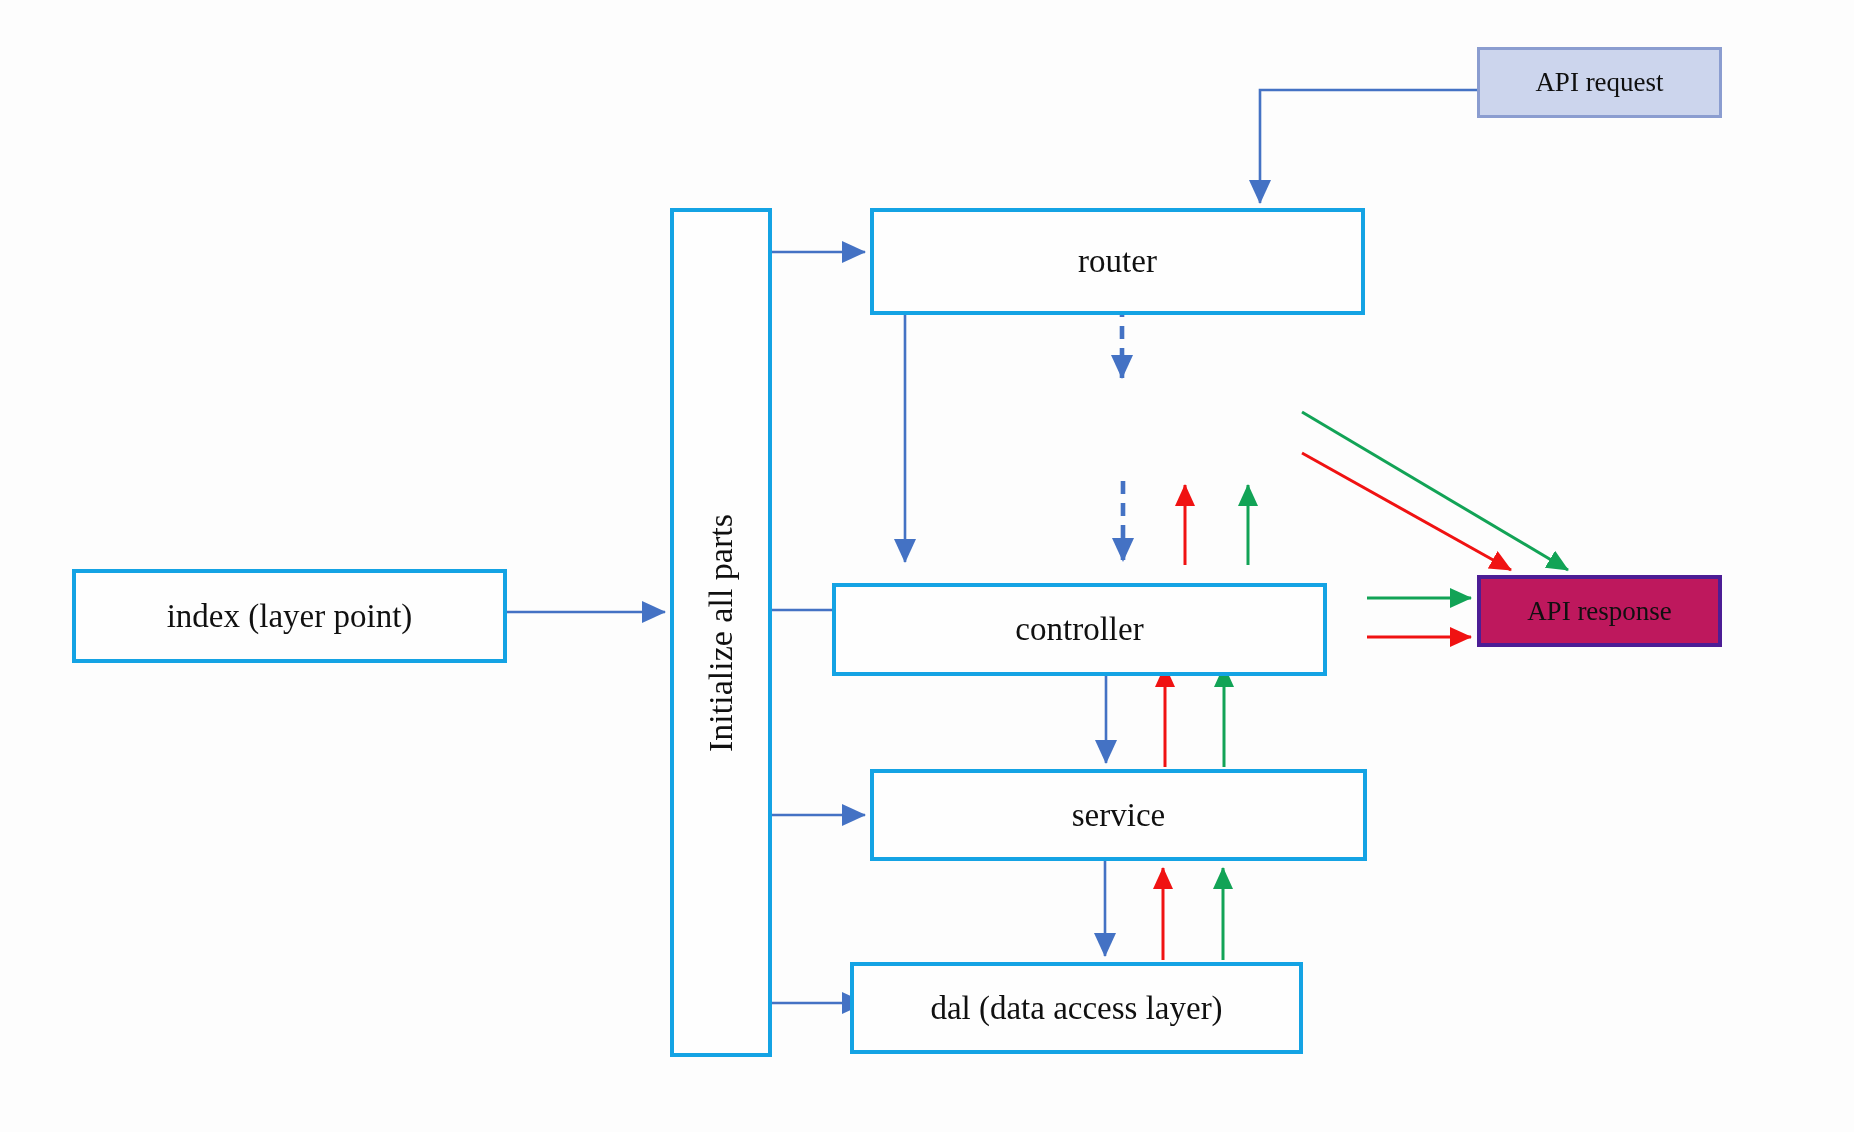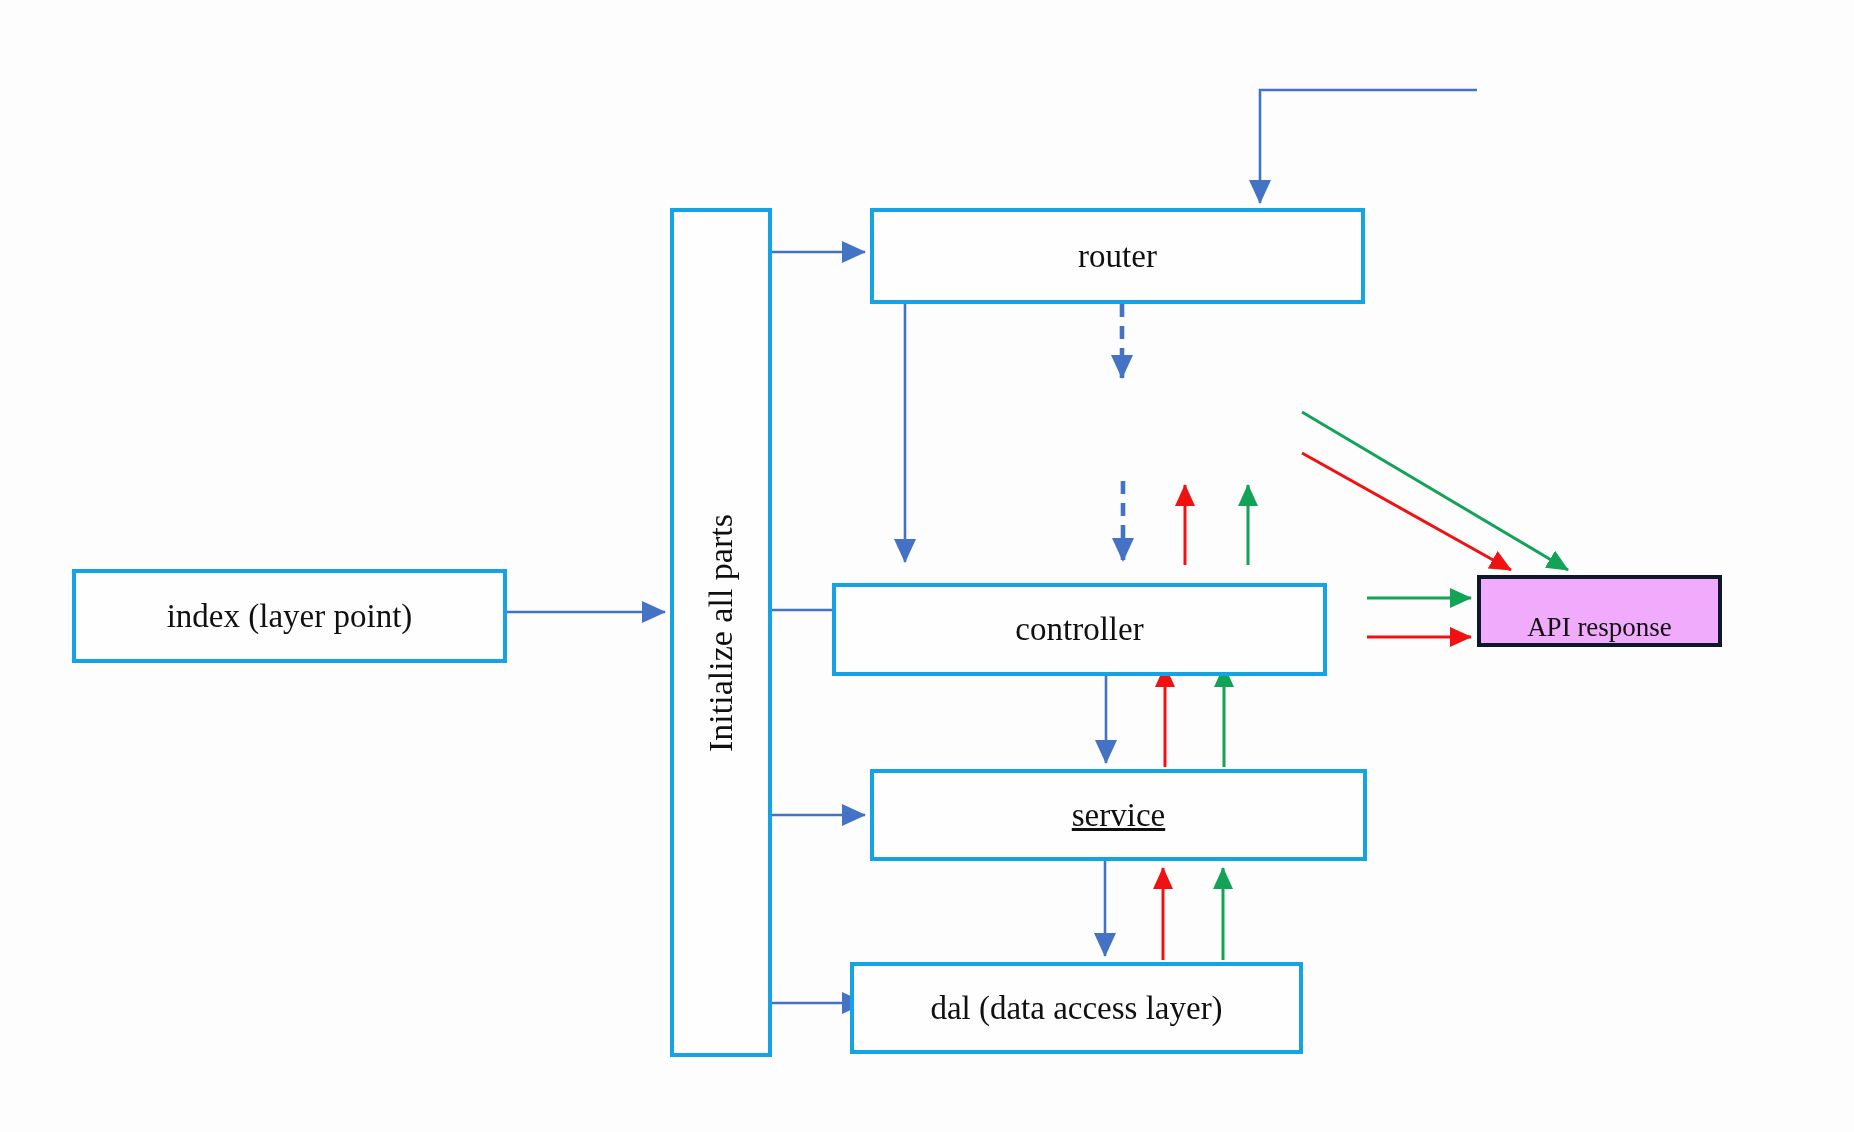--- a/index.html
+++ b/index.html
@@ -35,23 +35,22 @@
     align-items: center;
     justify-content: center;
     color: #101010;
     font-size: 27px;
   }
   .tag-request {
     background: #ccd5ed;
     border: 3px solid #8b9dd0;
   }
   .tag-response {
-    background: #f0abfc;
-    border: 4px solid #0f172a;
-    align-items: flex-end;
+    background: #be185d;
+    border: 4px solid #4c1d95;
   }
   #edge-layer {
     position: absolute;
     left: 0; top: 0;
     width: 1854px;
     height: 1132px;
     pointer-events: none;
   }
   .edge-blue   { stroke: #4472c4; stroke-width: 2.6; fill: none; }
   .edge-blue-dashed { stroke: #4472c4; stroke-width: 4.6; fill: none; stroke-dasharray: 13 9; }
@@ -94,31 +93,34 @@
     <line class="edge-red" x1="1302" y1="453" x2="1511" y2="570" marker-end="url(#arrow-red)"></line>
     <line class="edge-red" x1="1367" y1="637" x2="1471" y2="637" marker-end="url(#arrow-red)"></line>
 
     <line class="edge-green" x1="1223" y1="960" x2="1223" y2="868" marker-end="url(#arrow-green)"></line>
     <line class="edge-green" x1="1224" y1="767" x2="1224" y2="666" marker-end="url(#arrow-green)"></line>
     <line class="edge-green" x1="1248" y1="565" x2="1248" y2="485" marker-end="url(#arrow-green)"></line>
     <line class="edge-green" x1="1302" y1="412" x2="1568" y2="570" marker-end="url(#arrow-green)"></line>
     <line class="edge-green" x1="1367" y1="598" x2="1471" y2="598" marker-end="url(#arrow-green)"></line>
   </svg>
 
+  <div class="tag tag-request" style="left:1477px; top:47px; width:245px; height:71px;">
+    <span>API request</span>
+  </div>
 
-  <div class="node" style="left:870px; top:208px; width:495px; height:96px;">
+  <div class="node" style="left:870px; top:208px; width:495px; height:107px;">
     <span>router</span>
   </div>
 
 
   <div class="node" style="left:832px; top:567px; width:495px; height:93px;margin-top:16px;">
     <span>controller</span>
   </div>
 
-  <div class="node" style="left:870px; top:769px; width:497px; height:92px;text-decoration:underline;">
+  <div class="node" style="left:870px; top:769px; width:497px; height:92px;">
     <span>service</span>
   </div>
 
   <div class="node" style="left:850px; top:962px; width:453px; height:92px;">
     <span>dal (data access layer)</span>
   </div>
 
   <div class="node" style="left:72px; top:569px; width:435px; height:94px;">
     <span>index (layer point)</span>
   </div>

